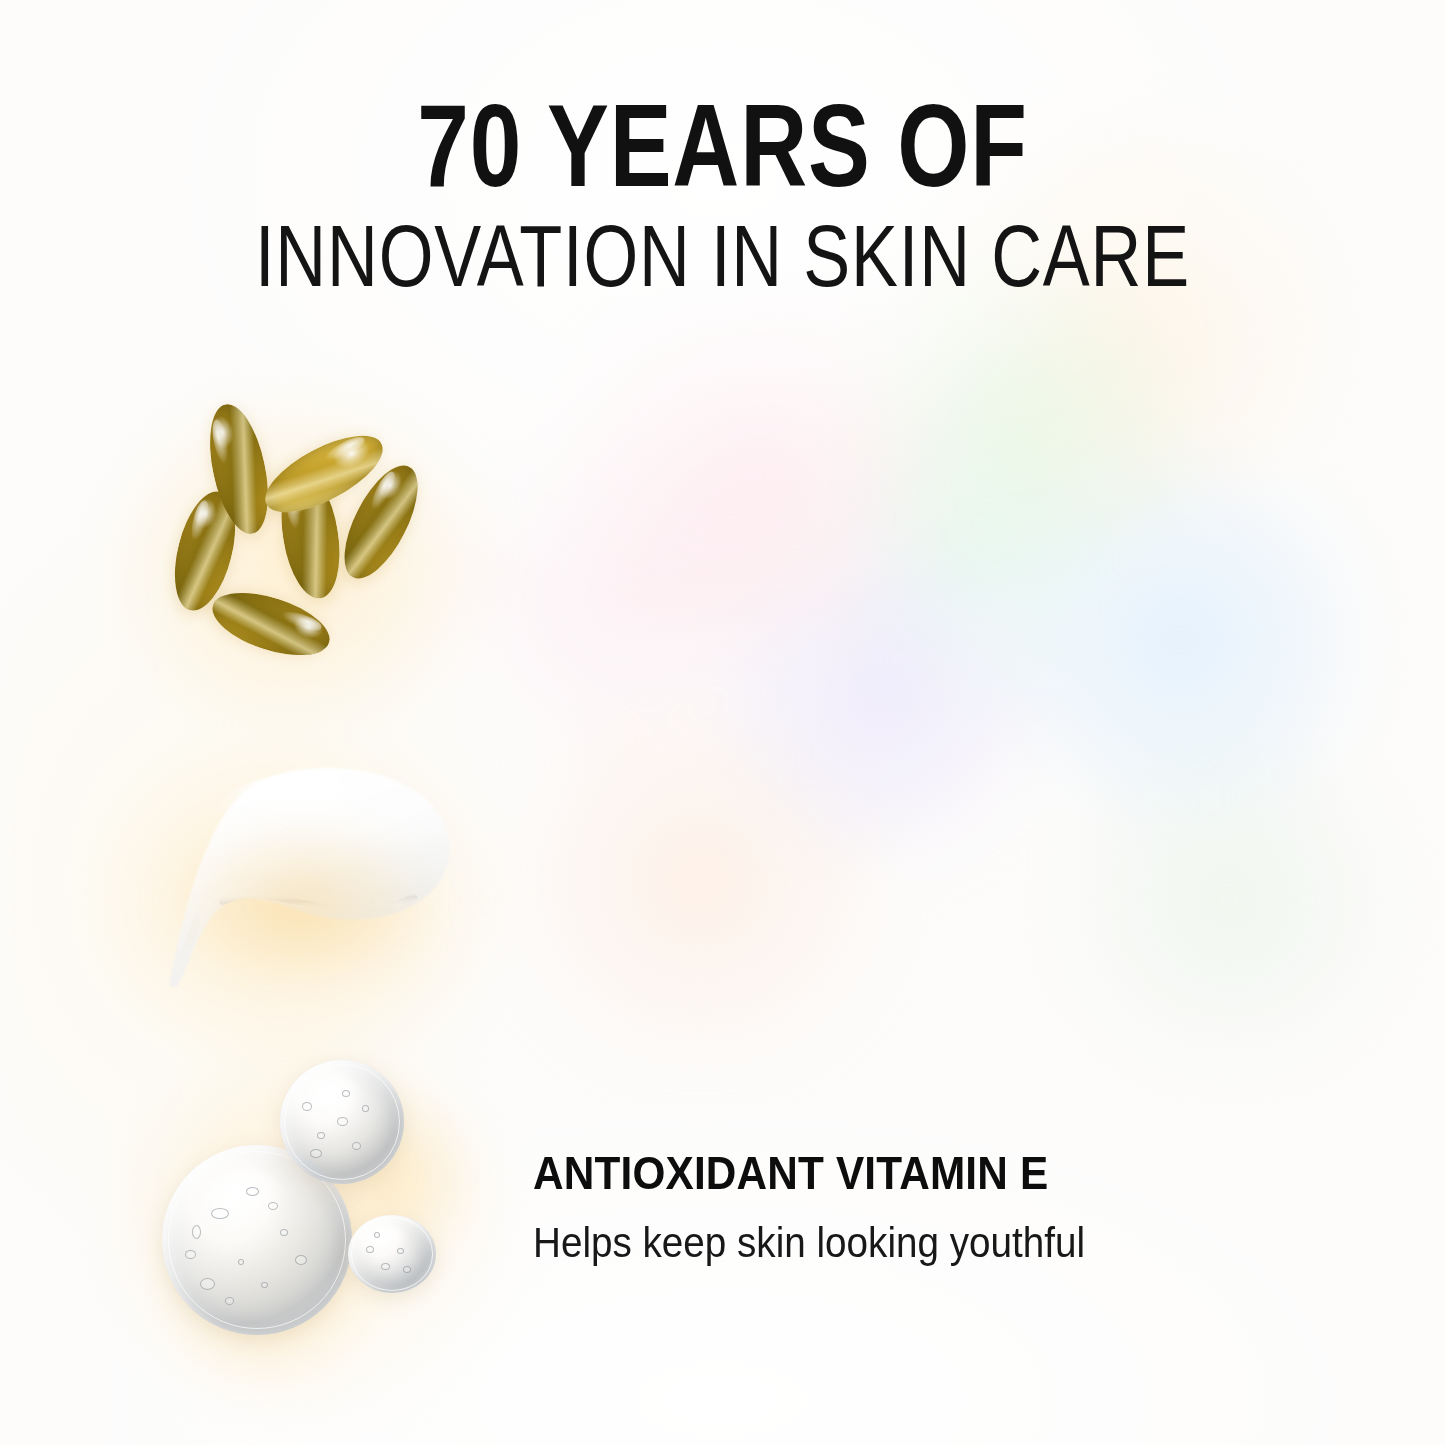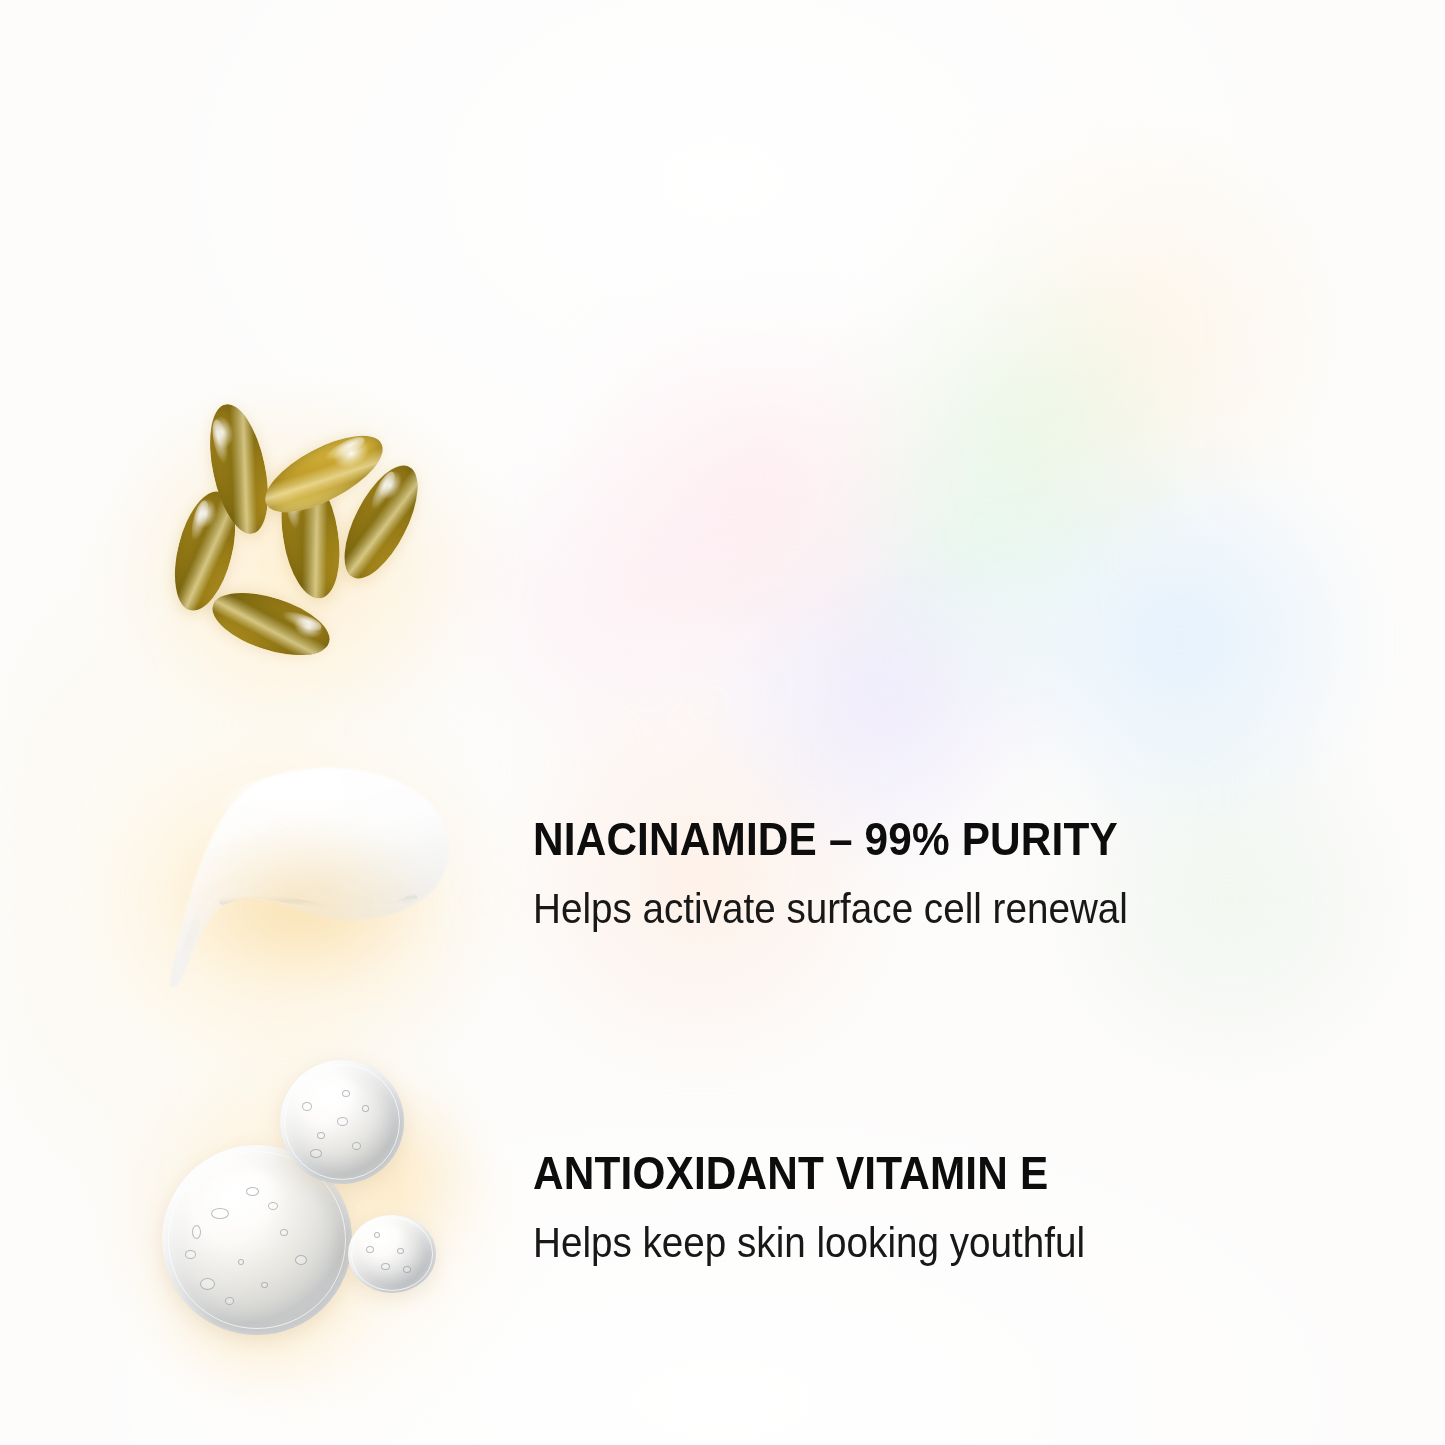--- a/index.html
+++ b/index.html
@@ -214,20 +214,24 @@
 </style>
 </head>
 <body>
 
 <div id="poster">
 
   <div class="bg-layer bg-irid"></div>
   <div class="bg-layer bg-warm"></div>
   <div class="bg-layer bg-vignette"></div>
 
+  <div class="headline-wrap">
+    <div class="headline">70 YEARS OF</div>
+    <div class="subhead">INNOVATION IN SKIN CARE</div>
+  </div>
 
   <div class="feature" id="feature-0">
     <div class="feature-visual">
       <div class="capsule" id="cap-1"></div>
       <div class="capsule" id="cap-2"></div>
       <div class="capsule" id="cap-3"></div>
       <div class="capsule" id="cap-4"></div>
       <div class="capsule" id="cap-5"></div>
       <div class="capsule" id="cap-6"></div>
     </div>
@@ -276,24 +280,20 @@
                    C 214 161, 252 160, 278 142" fill="none" stroke="url(#creamLip)" stroke-width="7" opacity="0.9"></path>
 
           <ellipse cx="170" cy="62" rx="92" ry="42" fill="url(#creamHi)"></ellipse>
 
           <path d="M 110 44 C 132 28, 168 22, 196 26" fill="none" stroke="#ffffff" stroke-width="9" opacity="0.85" stroke-linecap="round"></path>
 
           <path d="M 58 170 C 50 192, 42 214, 36 230" fill="none" stroke="#f4f3f0" stroke-width="8" opacity="0.8" stroke-linecap="round"></path>
         </svg>
       </div>
     </div>
-    <div class="feature-text">
-      <div class="feat-title">NIACINAMIDE – 99% PURITY</div>
-      <div class="feat-desc">Helps activate surface cell renewal</div>
-    </div>
   </div>
 
   <div class="feature" id="feature-2">
     <div class="feature-visual">
       <div class="drop-glow" id="glow-large"></div>
       <div class="drop-glow" id="glow-med"></div>
 
       <div class="drop" id="drop-large">
         <div class="rim"></div>
         <div class="hl"></div>

